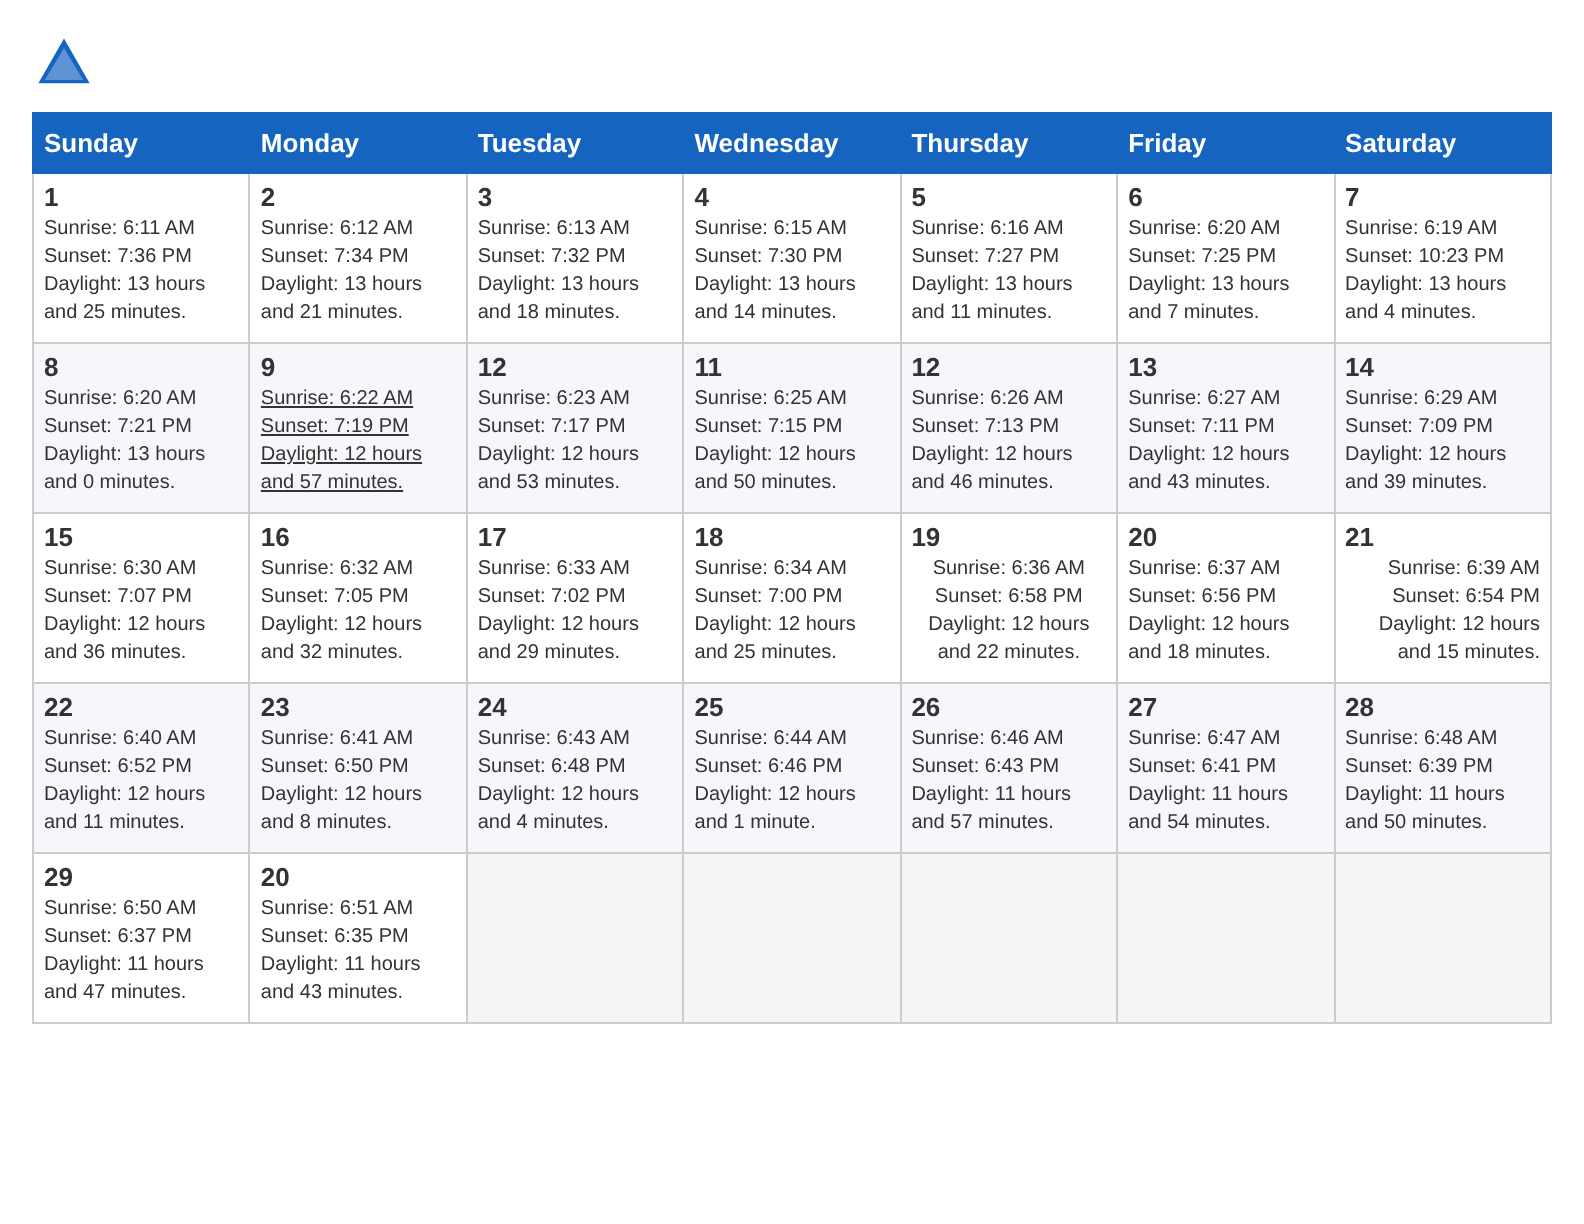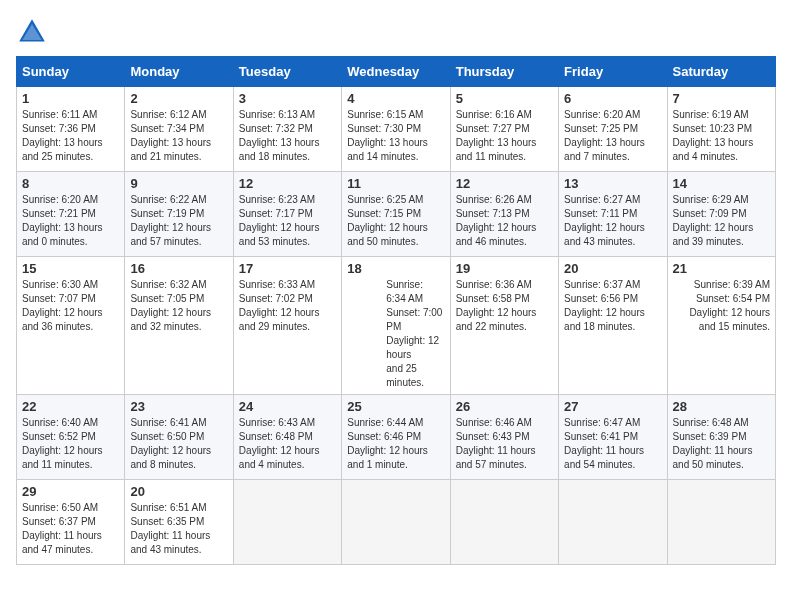--- a/index.html
+++ b/index.html
@@ -173,21 +173,21 @@
       <tr>
         <td>
           <span class="day-num">8</span>
           <div class="cell-text" style="white-space: pre-line;">Sunrise: 6:20 AM
 Sunset: 7:21 PM
 Daylight: 13 hours
 and 0 minutes.</div>
         </td>
         <td>
           <span class="day-num">9</span>
-          <div class="cell-text" style="white-space: pre-line;">Sunrise: 6:22 AM
+          <div class="cell-text" style="white-space: pre-line; text-decoration: underline;">Sunrise: 6:22 AM
 Sunset: 7:19 PM
 Daylight: 12 hours
 and 57 minutes.</div>
         </td>
         <td>
           <span class="day-num">12</span>
           <div class="cell-text" style="white-space: pre-line;">Sunrise: 6:23 AM
 Sunset: 7:17 PM
 Daylight: 12 hours
 and 53 minutes.</div>
@@ -238,28 +238,28 @@
         </td>
         <td>
           <span class="day-num">17</span>
           <div class="cell-text" style="white-space: pre-line;">Sunrise: 6:33 AM
 Sunset: 7:02 PM
 Daylight: 12 hours
 and 29 minutes.</div>
         </td>
         <td>
           <span class="day-num">18</span>
-          <div class="cell-text" style="white-space: pre-line; margin-left: 39px;">Sunrise: 6:34 AM
+          <div class="cell-text" style="white-space: pre-line;">Sunrise: 6:34 AM
 Sunset: 7:00 PM
 Daylight: 12 hours
 and 25 minutes.</div>
         </td>
         <td>
           <span class="day-num">19</span>
-          <div class="cell-text" style="white-space: pre-line;">Sunrise: 6:36 AM
+          <div class="cell-text" style="white-space: pre-line; text-align: center;">Sunrise: 6:36 AM
 Sunset: 6:58 PM
 Daylight: 12 hours
 and 22 minutes.</div>
         </td>
         <td>
           <span class="day-num">20</span>
           <div class="cell-text" style="white-space: pre-line;">Sunrise: 6:37 AM
 Sunset: 6:56 PM
 Daylight: 12 hours
 and 18 minutes.</div>

